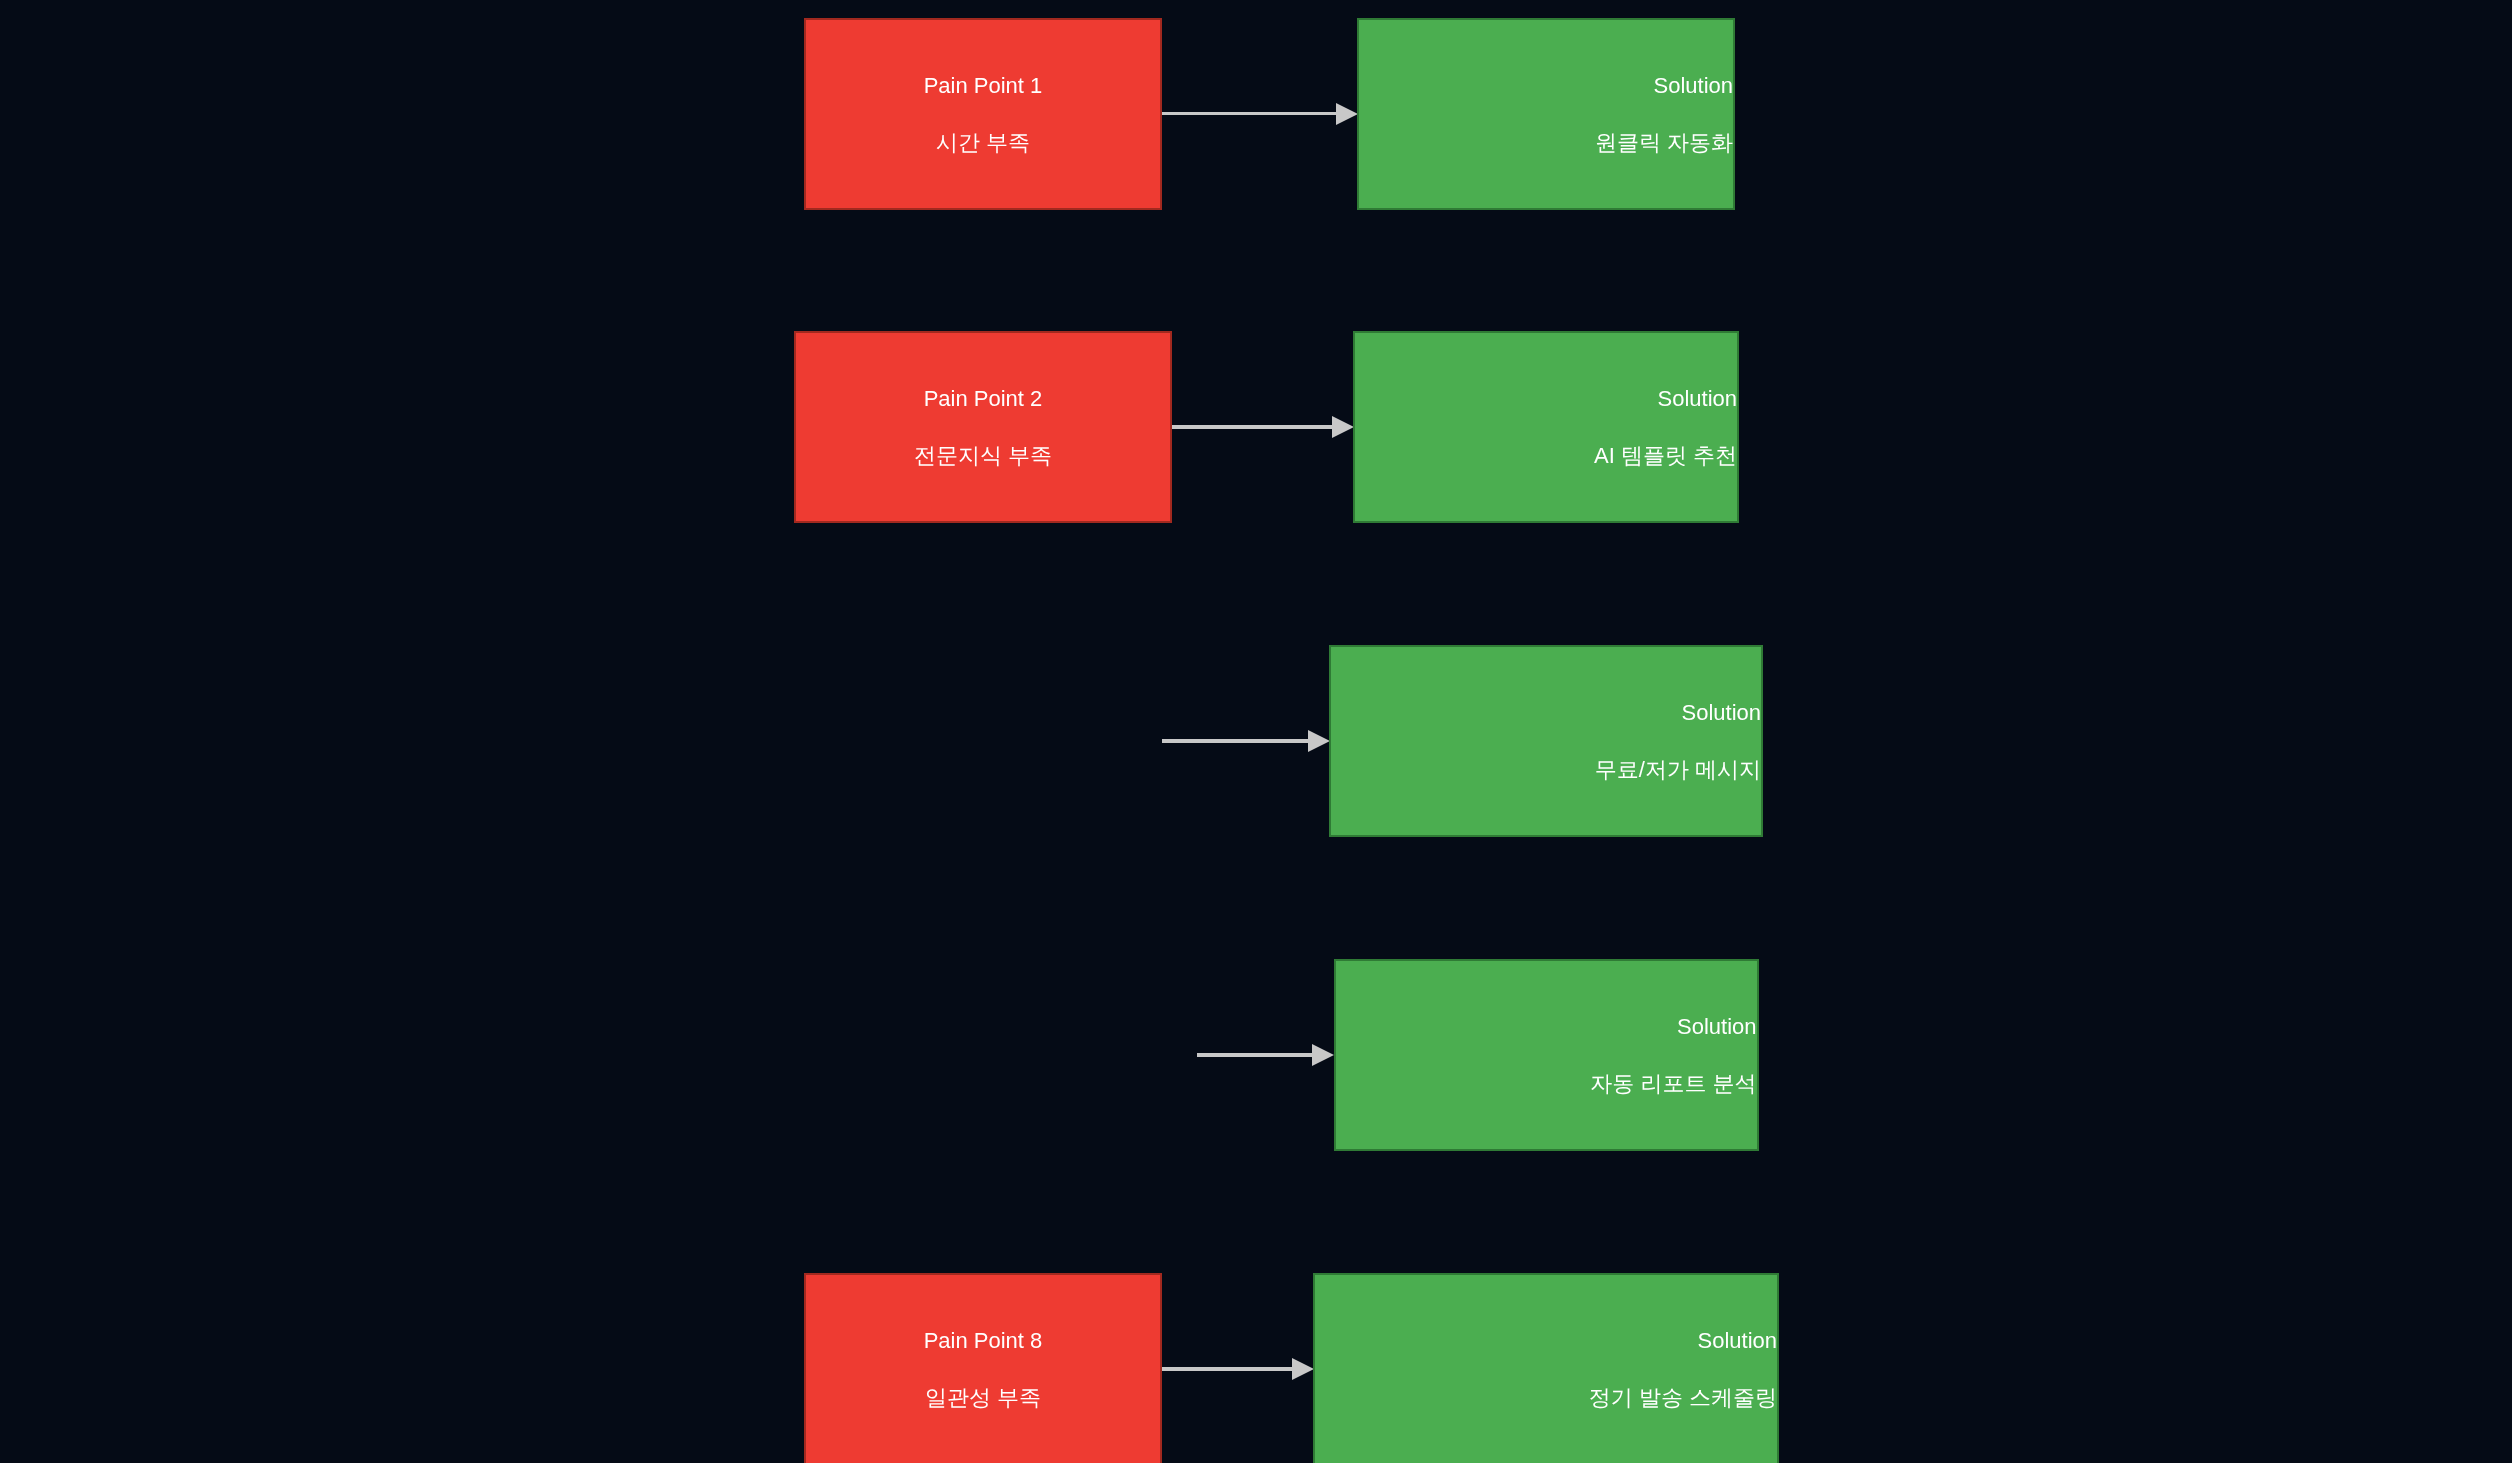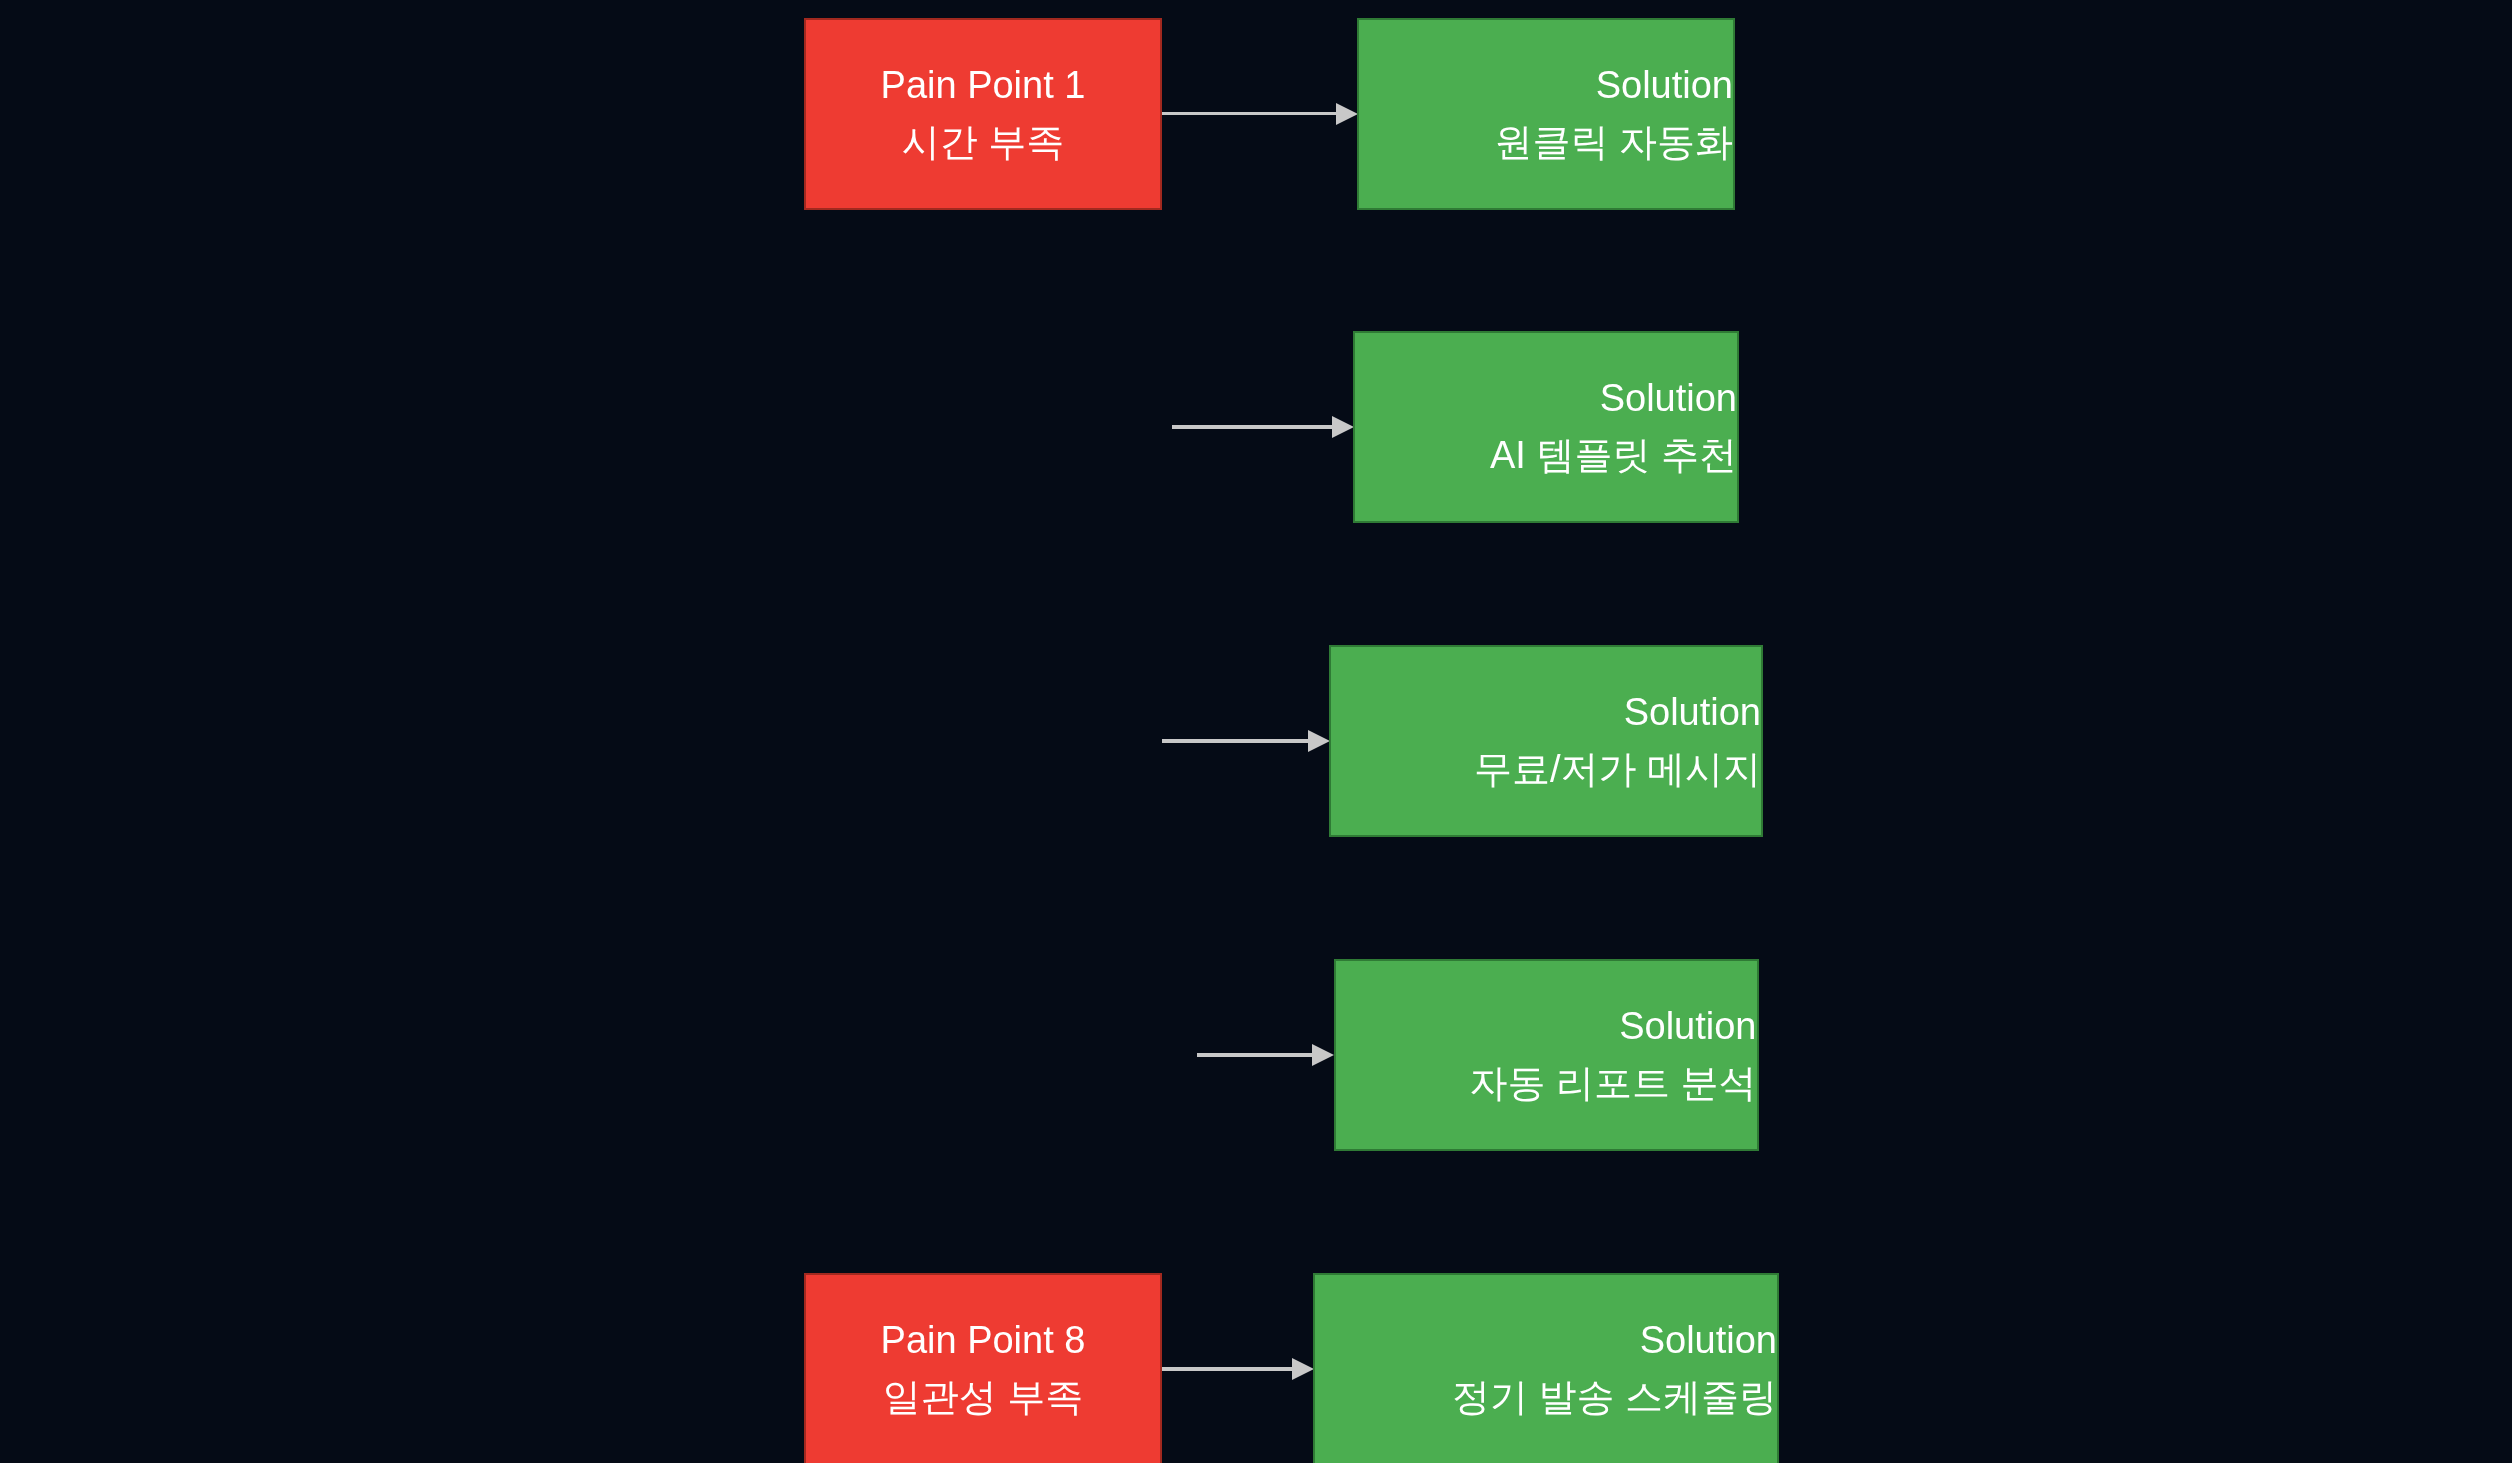--- a/index.html
+++ b/index.html
@@ -33,21 +33,21 @@
   .box {
     position: absolute;
     top: 0;
     height: 192px;
     display: flex;
     flex-direction: column;
     align-items: center;
     justify-content: center;
     text-align: center;
     color: var(--text);
-    font-size: 38px;
+    font-size: 22px;
     line-height: 57px;
     white-space: nowrap;
   }
   .box.pain {
     width: var(--pw);
     left: calc(983px - var(--pw) / 2);
     background: var(--red-fill);
     border: 2.8px solid var(--red-border);
   }
   .box.solution {
@@ -97,20 +97,24 @@
       <span class="shaft"></span>
       <span class="head"></span>
     </div>
     <div class="box solution">
       <div>Solution</div>
       <div>원클릭 자동화</div>
     </div>
   </section>
 
   <section class="row" style="--top:331px; --pw:378px; --sw:386px;">
+    <div class="box pain">
+      <div>Pain Point 2</div>
+      <div>전문지식 부족</div>
+    </div>
     <div class="arrow">
       <span class="shaft"></span>
       <span class="head"></span>
     </div>
     <div class="box solution">
       <div>Solution</div>
       <div>AI 템플릿 추천</div>
     </div>
   </section>
 

